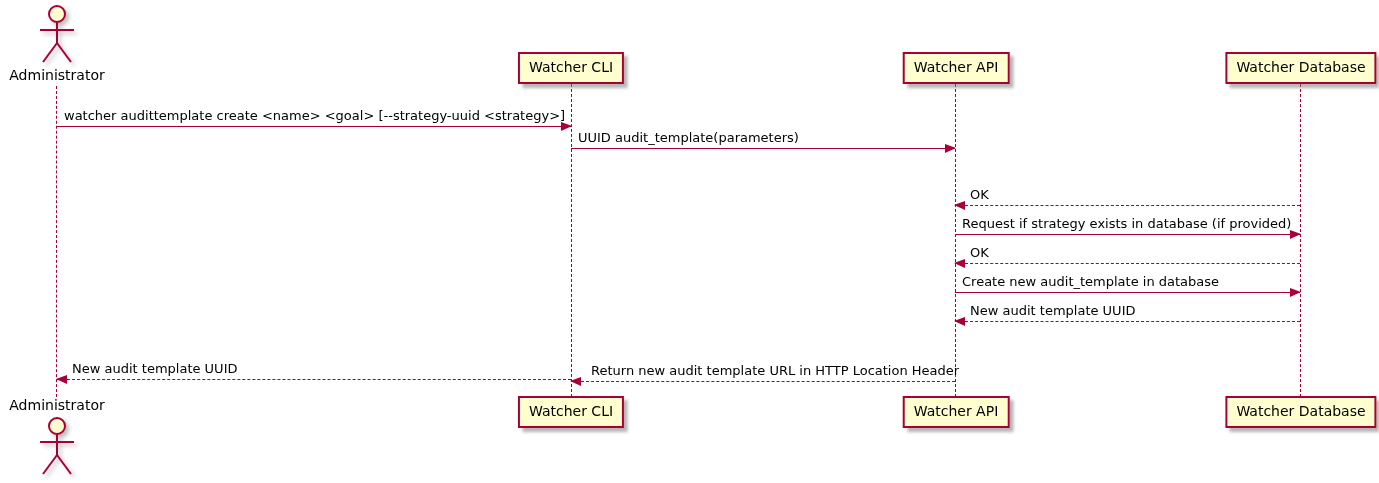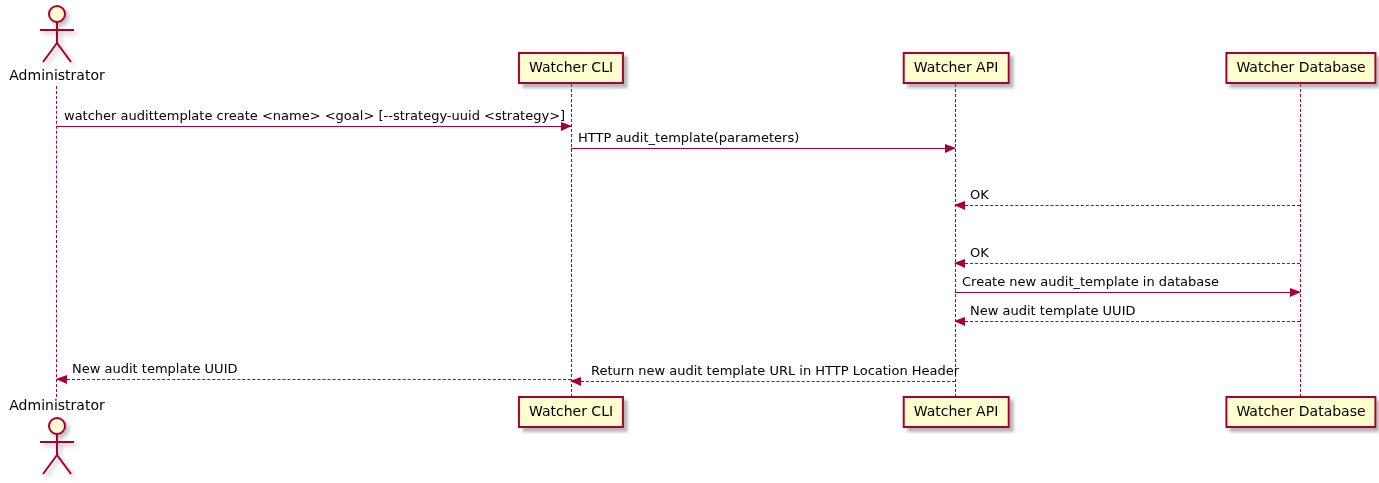--- a/index.html
+++ b/index.html
@@ -87,34 +87,40 @@
   <div class="pbox" style="left:1301px;top:52px;">Watcher Database</div>
 
   <div class="msg ltr solid" style="left:57px;top:108px;width:514px;">
     <div class="msg-label">watcher audittemplate create &lt;name&gt; &lt;goal&gt; [--strategy-uuid &lt;strategy&gt;]</div>
     <div class="msg-line">
         <span class="head"></span>
       </div>
   </div>
 
   <div class="msg ltr solid" style="left:571px;top:130px;width:384px;">
-    <div class="msg-label">HTTP audit_template(parameters)</div>
+    <div class="msg-label">UUID audit_template(parameters)</div>
     <div class="msg-line">
         <span class="head"></span>
       </div>
   </div>
 
 
   <div class="msg rtl dashed" style="left:955px;top:187px;width:345px;">
     <div class="msg-label" style="padding-left:15px;">OK</div>
     <div class="msg-line">
         <span class="head"></span>
       </div>
   </div>
 
+  <div class="msg ltr solid" style="left:955px;top:216px;width:345px;">
+    <div class="msg-label">Request if strategy exists in database (if provided)</div>
+    <div class="msg-line">
+        <span class="head"></span>
+      </div>
+  </div>
 
   <div class="msg rtl dashed" style="left:955px;top:245px;width:345px;">
     <div class="msg-label" style="padding-left:15px;">OK</div>
     <div class="msg-line">
         <span class="head"></span>
       </div>
   </div>
 
   <div class="msg ltr solid" style="left:955px;top:274px;width:345px;">
     <div class="msg-label">Create new audit_template in database</div>

